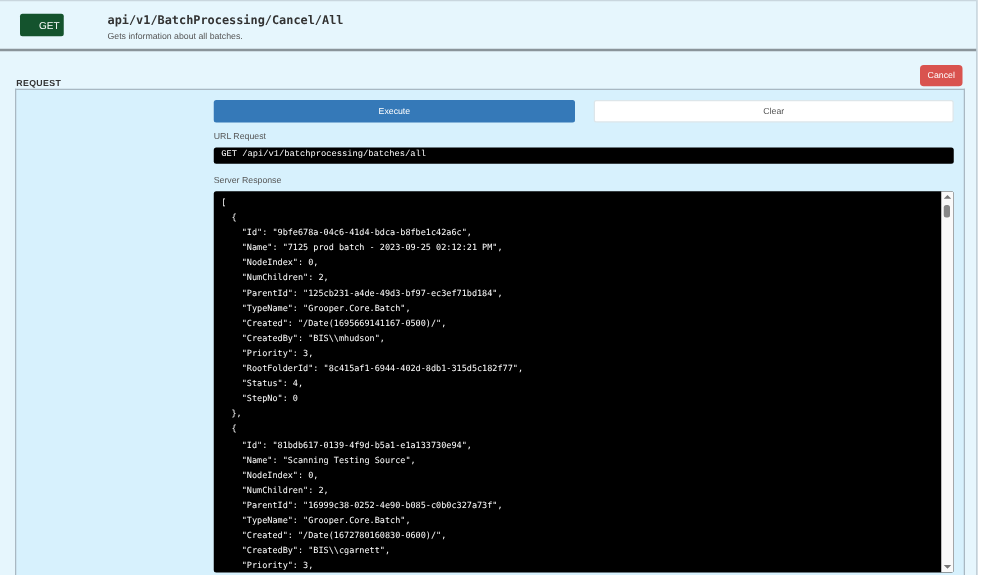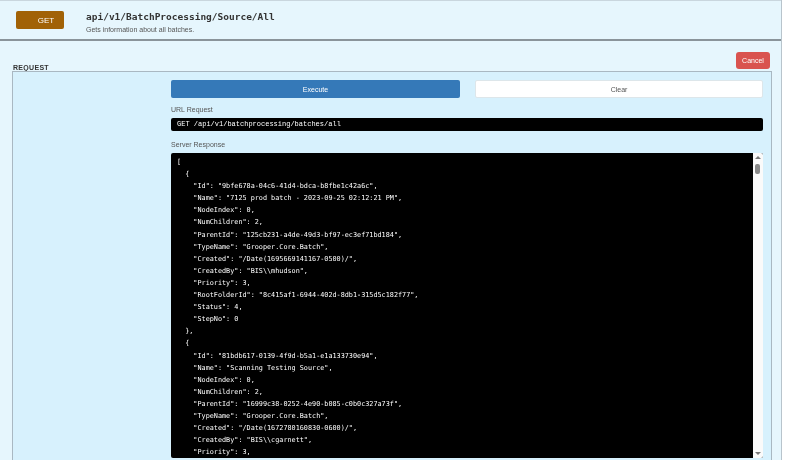--- a/index.html
+++ b/index.html
@@ -1,19 +1,19 @@
 <!DOCTYPE html>
 <html><head>
 <meta charset="utf-8">
 <style>
   * { box-sizing: border-box; margin: 0; padding: 0; }
   html, body { width: 800px; height: 460px; overflow: hidden; background: #ffffff; font-family: "Liberation Sans", sans-serif; }
   .window { position: absolute; left: 0; top: 0; width: 782px; height: 460px; background: #e6f6fd; border-right: 1px solid #b8c4cc; }
   .header { position: absolute; left: 0; top: 0; width: 781px; height: 41px; background: #e6f6fd; border-top: 1px solid #c9d6de; border-bottom: 2px solid #8a949a; }
-  .method-btn { position: absolute; left: 16px; top: 10px; width: 48px; height: 18px; background: #a16207; color: #fff; font-size: 8px; display: flex; align-items: center; justify-content: center; border-radius: 2px; padding-left: 12px; }
+  .method-btn { position: absolute; left: 16px; top: 10px; width: 35px; height: 18px; background: #14532d; color: #fff; font-size: 8px; display: flex; align-items: center; justify-content: center; border-radius: 2px; padding-left: 12px; }
   .path { position: absolute; left: 86px; top: 10px; font-family: "DejaVu Sans Mono", monospace; font-size: 9.5px; font-weight: bold; color: #333; }
   .desc { position: absolute; left: 86px; top: 25px; font-size: 7px; color: #555; }
   .section-label { position: absolute; left: 13px; top: 64px; font-size: 7px; font-weight: bold; color: #333; letter-spacing: 0.3px; }
   .cancel-btn { position: absolute; left: 736px; top: 52px; width: 34px; height: 17px; background: #d9534f; color: #fff; font-size: 7px; display: flex; align-items: center; justify-content: center; border-radius: 3px; }
   .request-panel { position: absolute; left: 12px; top: 71px; width: 760px; height: 389px; background: #d7f1fd; border: 1px solid #a9b8c2; border-bottom: none; }
   .execute-btn { position: absolute; left: 158px; top: 8px; width: 289px; height: 18px; background: #3579b8; color: #fff; font-size: 7px; display: flex; align-items: center; justify-content: center; border-radius: 2px; }
   .clear-btn { position: absolute; left: 462px; top: 8px; width: 288px; height: 18px; background: #fff; color: #555; font-size: 7px; display: flex; align-items: center; justify-content: center; border-radius: 2px; border: 1px solid #dde6ea; }
   .label { position: absolute; left: 158px; font-size: 7px; color: #555; }
   .url-box { position: absolute; left: 158px; top: 46px; width: 592px; height: 13px; background: #000; color: #fff; font-family: Liberation Mono, monospace; font-size: 7px; padding-left: 6px; line-height: 13px; border-radius: 2px; }
   .response-box { position: absolute; left: 158px; top: 81px; width: 592px; height: 305px; background: #000; border-radius: 2px; overflow: hidden; }
@@ -22,21 +22,21 @@
   .scroll-up { position: absolute; left: 2px; top: 3px; width: 0; height: 0; border-left: 3px solid transparent; border-right: 3px solid transparent; border-bottom: 3px solid #777; }
   .scroll-thumb { position: absolute; left: 2px; top: 11px; width: 5px; height: 10px; background: #888; border-radius: 2px; }
   .scroll-down { position: absolute; left: 2px; bottom: 3px; width: 0; height: 0; border-left: 3px solid transparent; border-right: 3px solid transparent; border-top: 3px solid #777; }
 </style>
 </head>
 <body>
 
 <div class="window">
   <div class="header">
     <div class="method-btn">GET</div>
-    <div class="path">api/v1/BatchProcessing/Source/All</div>
+    <div class="path">api/v1/BatchProcessing/Cancel/All</div>
     <div class="desc">Gets information about all batches.</div>
   </div>
 
   <div class="section-label">REQUEST</div>
   <div class="cancel-btn">Cancel</div>
 
   <div class="request-panel">
     <div class="execute-btn">Execute</div>
     <div class="clear-btn">Clear</div>
 

